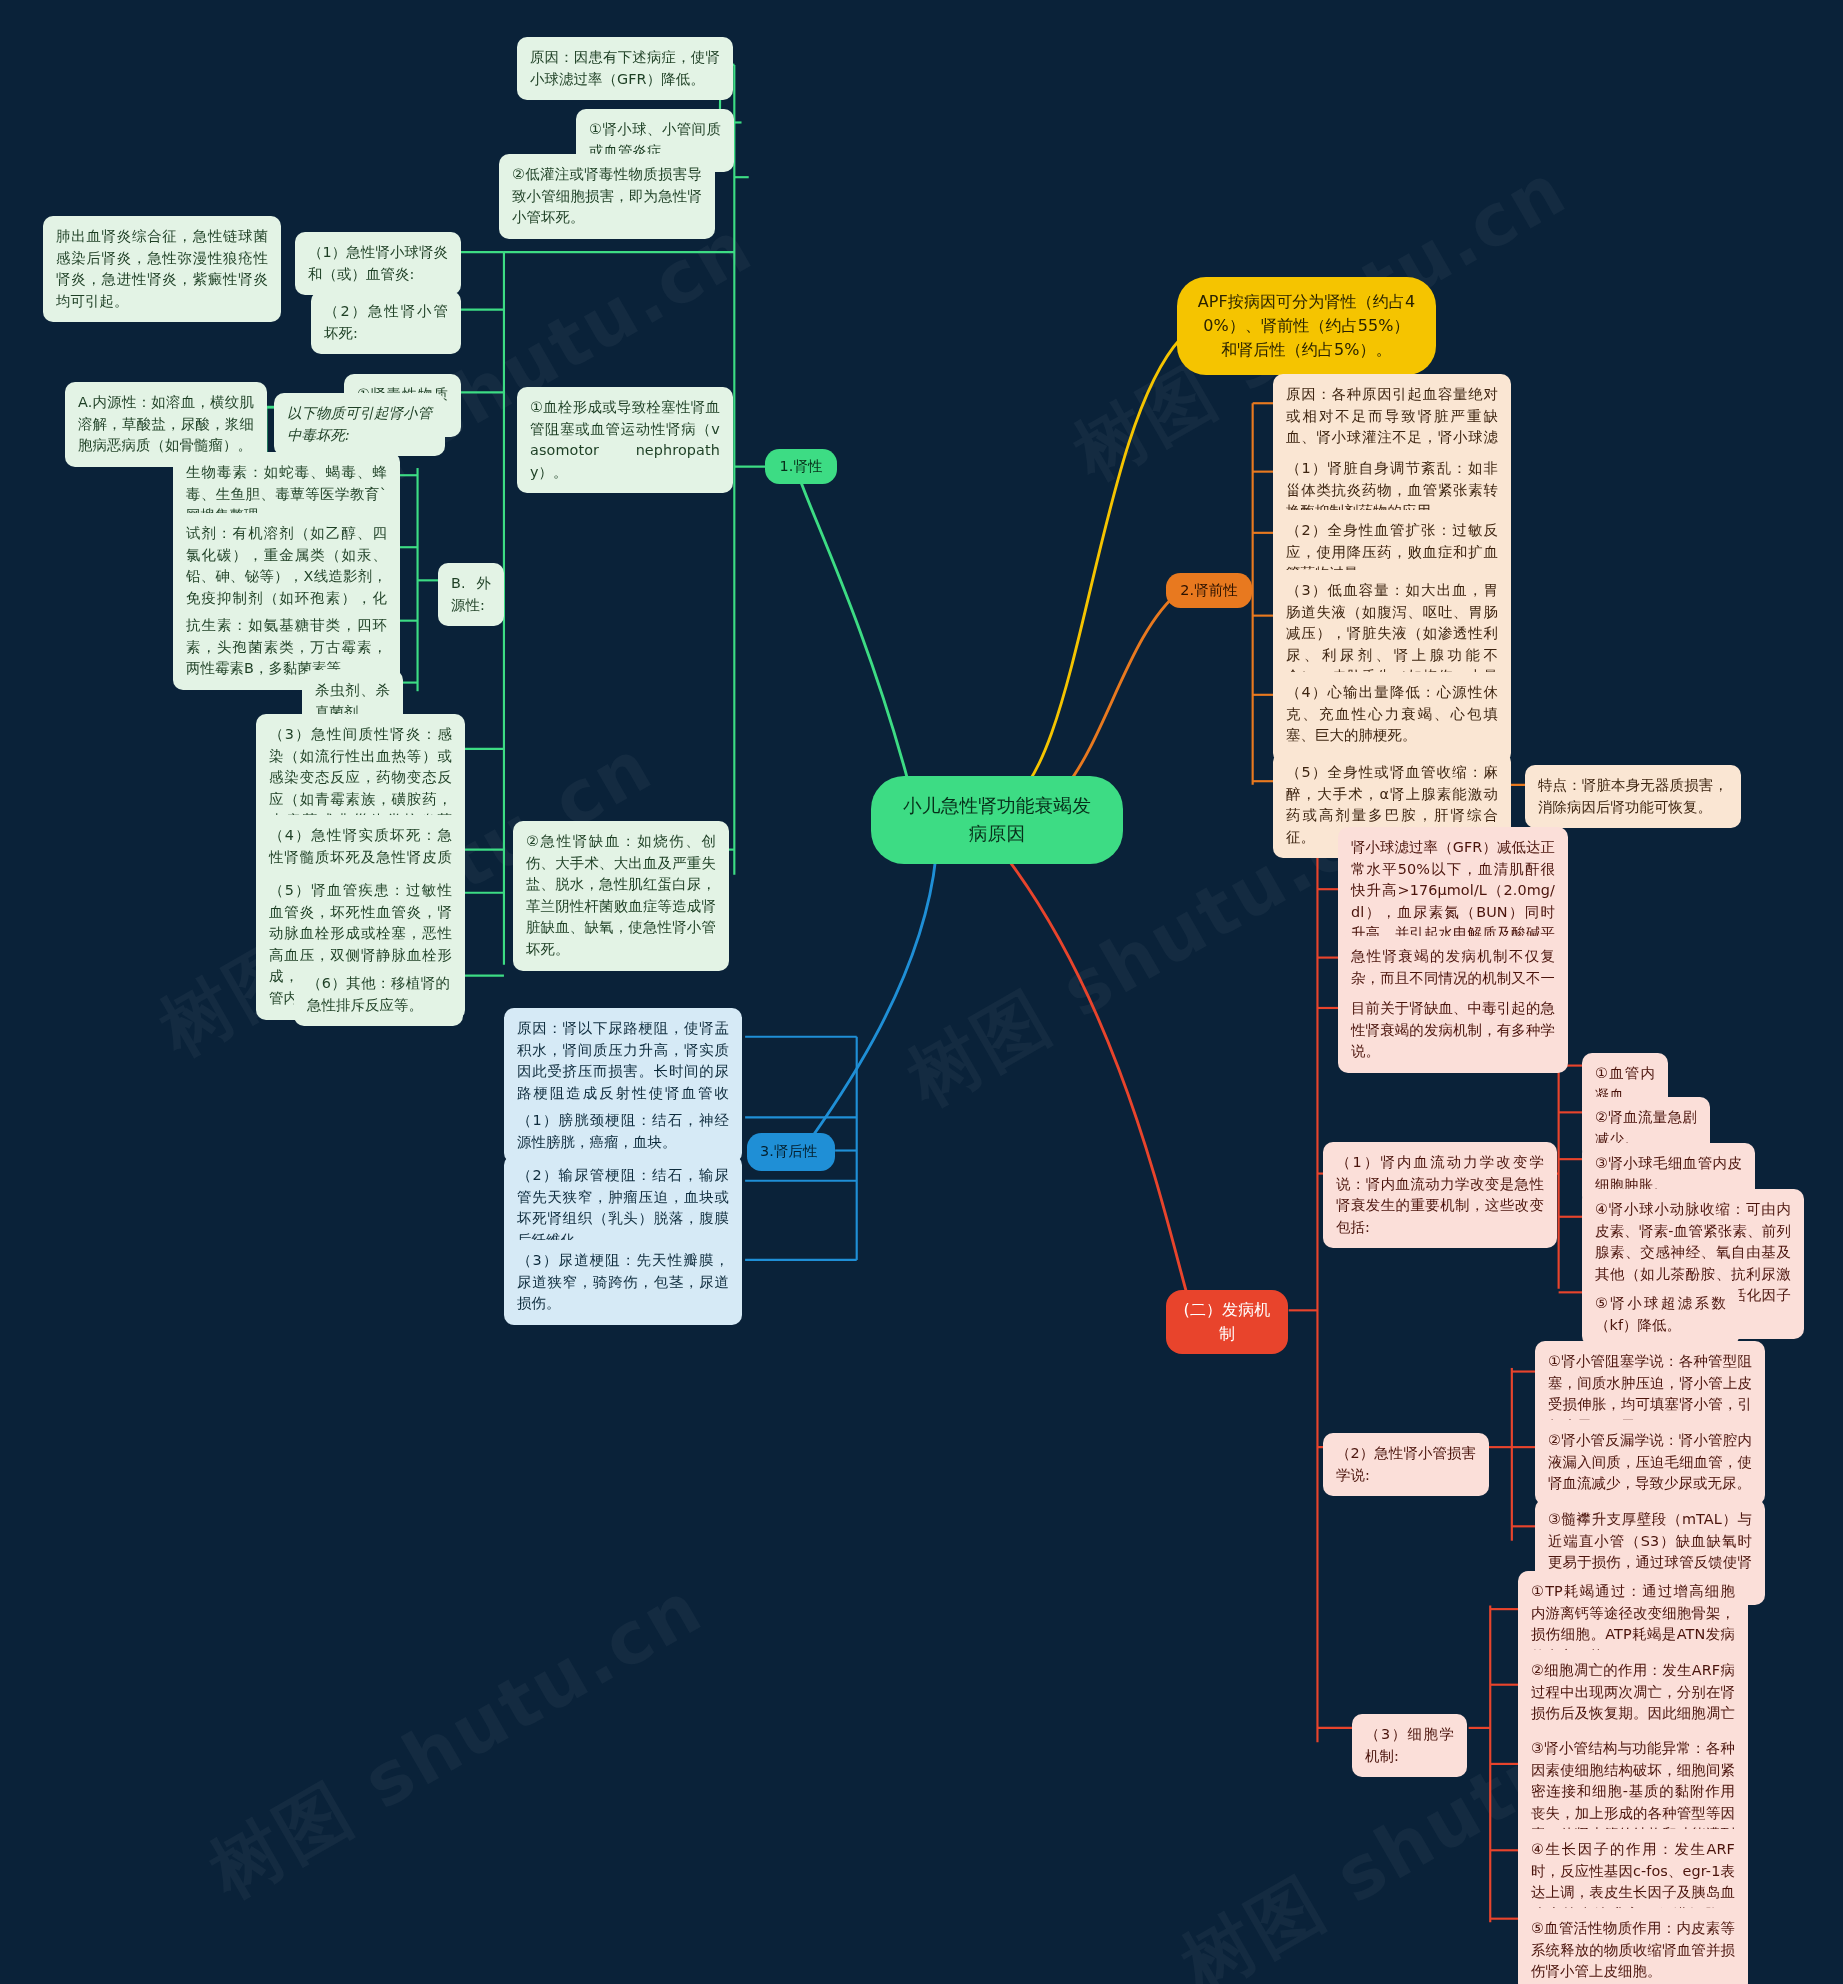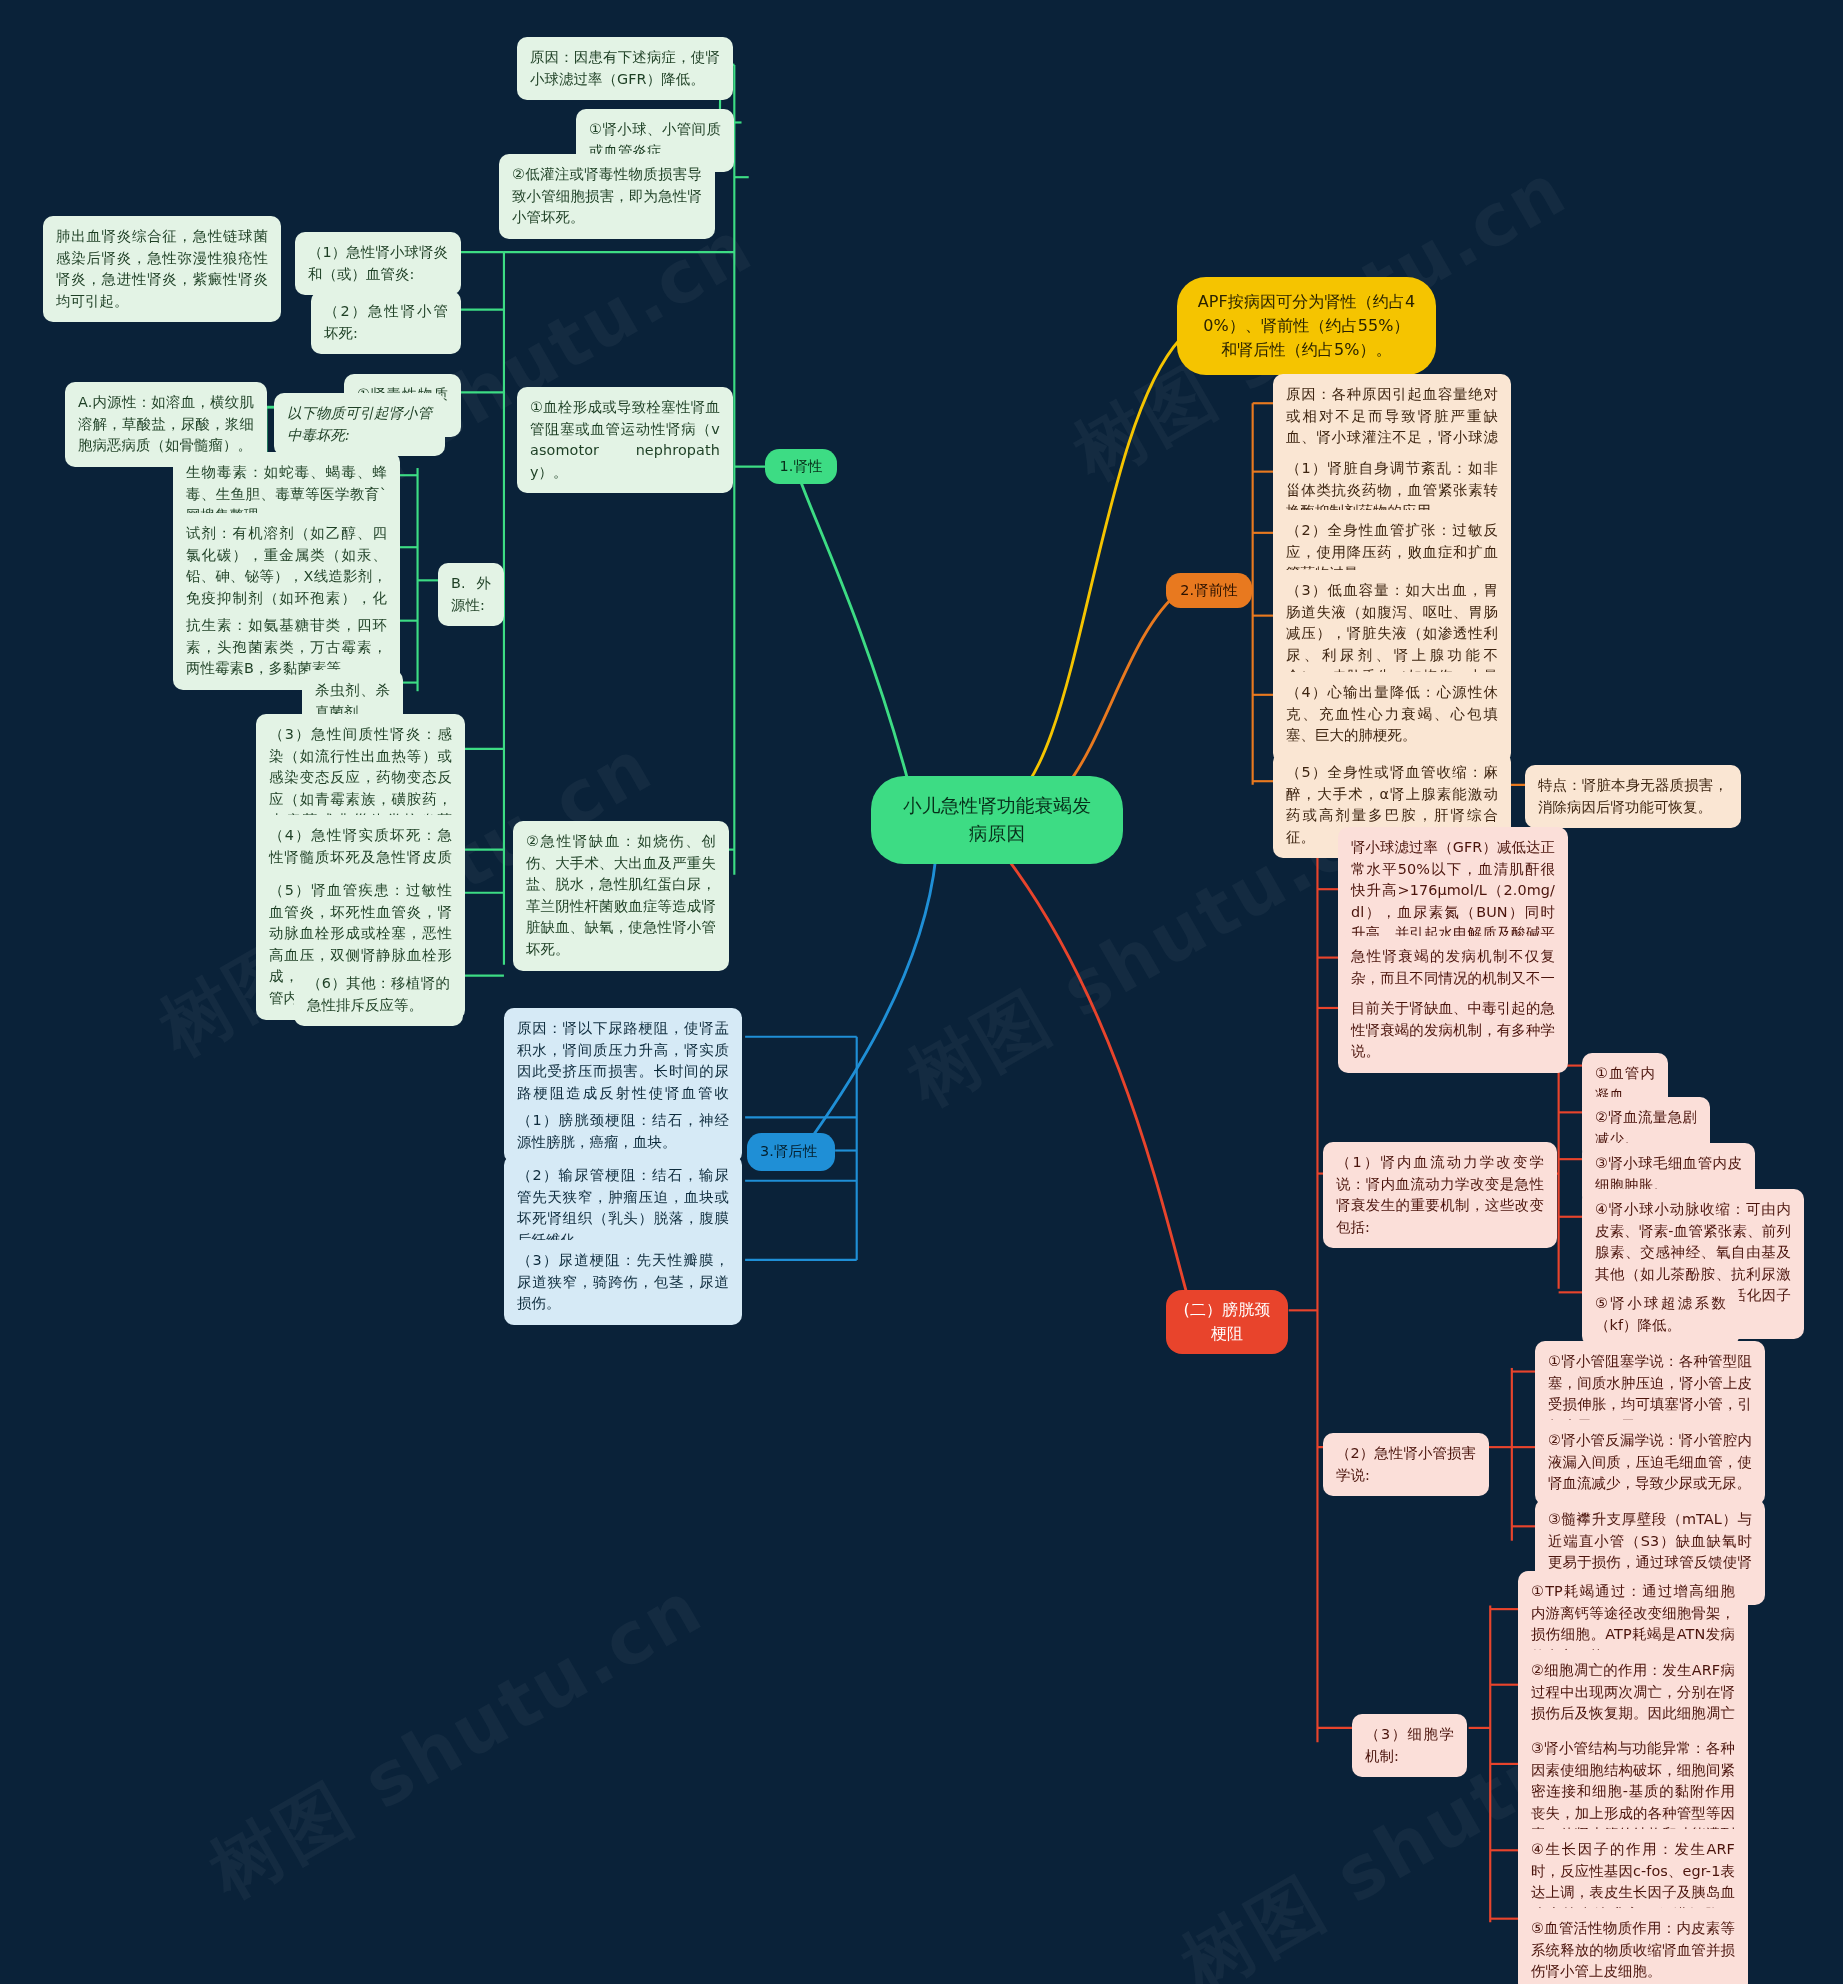--- a/index.html
+++ b/index.html
@@ -161,21 +161,21 @@
     </g>
   </svg>
 
   <div class="node g-root" style="left:871px;top:776px;width:252px;">小儿急性肾功能衰竭发病原因</div>
 
   <div class="node y-root" style="left:1177px;top:277px;width:259px;">APF按病因可分为肾性（约占40%）、肾前性（约占55%）和肾后性（约占5%）。</div>
 
   <div class="node g-branch" style="left:765px;top:449px;width:72px;">1.肾性</div>
   <div class="node o-branch" style="left:1166px;top:573px;width:86px;">2.肾前性</div>
   <div class="node b-branch" style="left:747px;top:1133px;width:88px;">3.肾后性</div>
-  <div class="node r-branch" style="left:1166px;top:1290px;width:122px;">(二）膀胱颈梗阻</div>
+  <div class="node r-branch" style="left:1166px;top:1290px;width:122px;">(二）发病机制</div>
 
   <div class="node g-leaf" style="left:517px;top:37px;width:216px;">原因：因患有下述病症，使肾小球滤过率（GFR）降低。</div>
   <div class="node g-leaf" style="left:576px;top:109px;width:158px;">①肾小球、小管间质或血管炎症。</div>
   <div class="node g-leaf" style="left:499px;top:154px;width:216px;">②低灌注或肾毒性物质损害导致小管细胞损害，即为急性肾小管坏死。</div>
 
   <div class="node g-leaf" style="left:295px;top:232px;width:166px;">（1）急性肾小球肾炎和（或）血管炎:</div>
   <div class="node g-leaf" style="left:43px;top:216px;width:238px;">肺出血肾炎综合征，急性链球菌感染后肾炎，急性弥漫性狼疮性肾炎，急进性肾炎，紫癜性肾炎均可引起。</div>
 
   <div class="node g-leaf" style="left:311px;top:291px;width:150px;">（2）急性肾小管坏死:</div>
 

